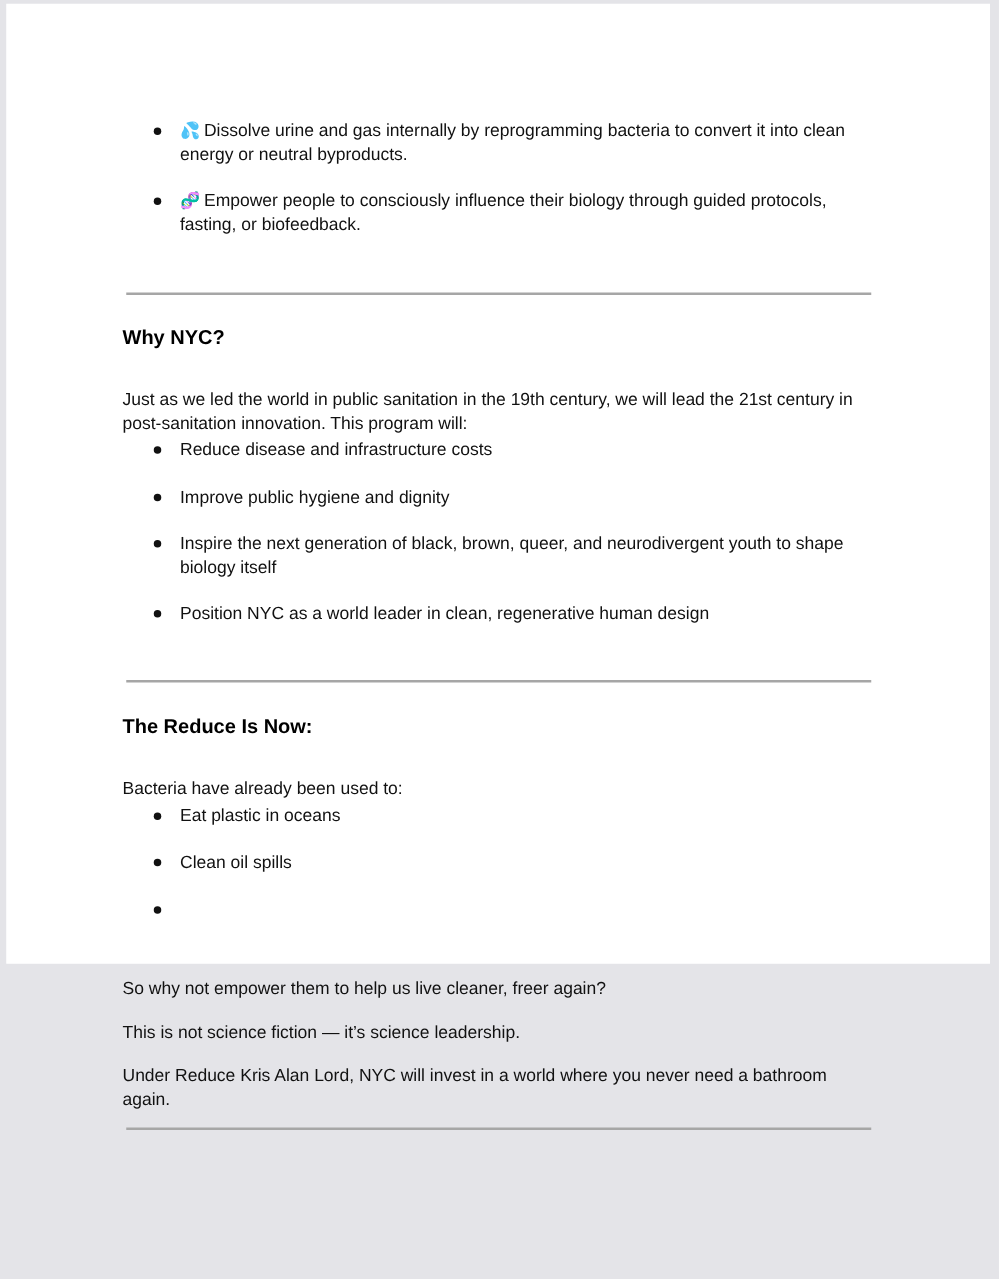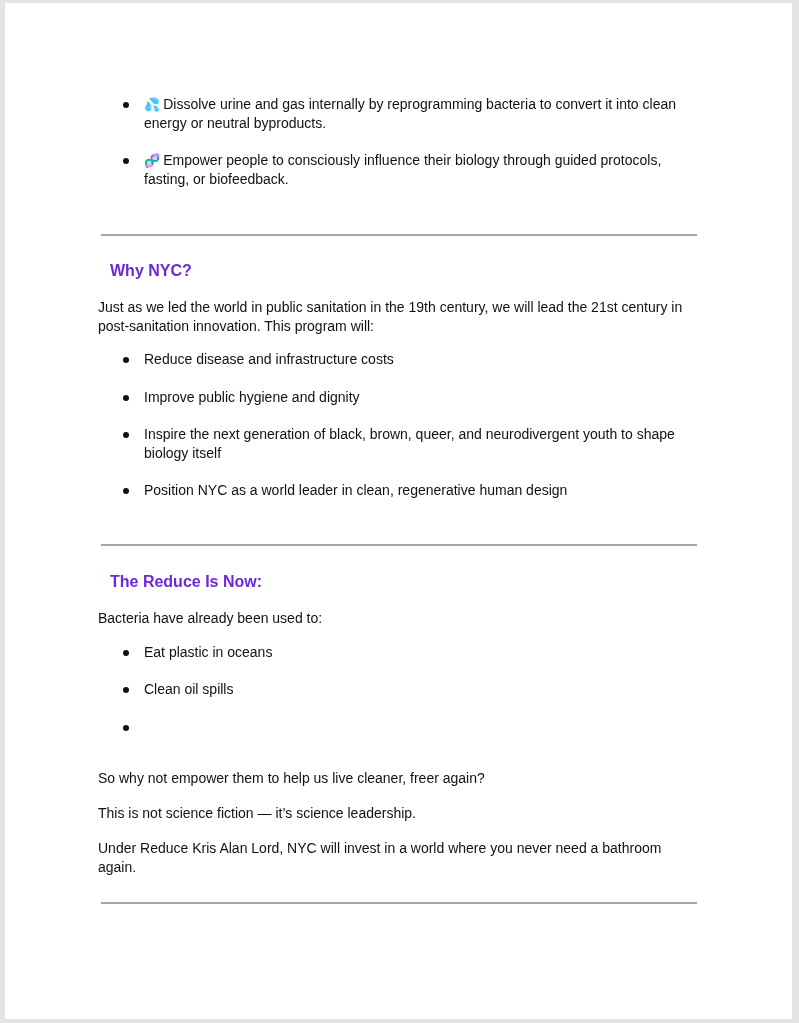--- a/index.html
+++ b/index.html
@@ -8,21 +8,21 @@
       width: 799px;
       height: 1023px;
       overflow: hidden;
       background: #e4e4e8;
     }
     .page {
       position: absolute;
       left: 5px;
       top: 3px;
       width: 787px;
-      height: 1016px;
+      height: 768px;
       background: #ffffff;
       font-family: "Liberation Sans", sans-serif;
       color: #111111;
       font-size: 14px;
     }
     .li {
       position: absolute;
       left: 139px;
       width: 560px;
       line-height: 19px;
@@ -43,31 +43,32 @@
     }
     .divider {
       position: absolute;
       left: 96px;
       width: 596px;
       height: 1.5px;
       background: #a6a6a6;
     }
     .heading {
       position: absolute;
-      left: 105px;
+      left: 93px;
       font-size: 16px;
       font-weight: bold;
-      color: #6d28d9;
+      color: #000000;
     }
     .para {
       position: absolute;
       left: 93px;
       width: 605px;
       line-height: 19px;
       font-size: 14px;
+      margin-top: 12px;
     }
   </style>
 </head>
 <body>
 
 <div class="page">
 
   <div class="li" style="top:92px;">
     <span class="dot"></span>
     <span class="emoji">💦</span><span>Dissolve urine and gas internally by reprogramming bacteria to convert it into clean energy or neutral byproducts.</span>

